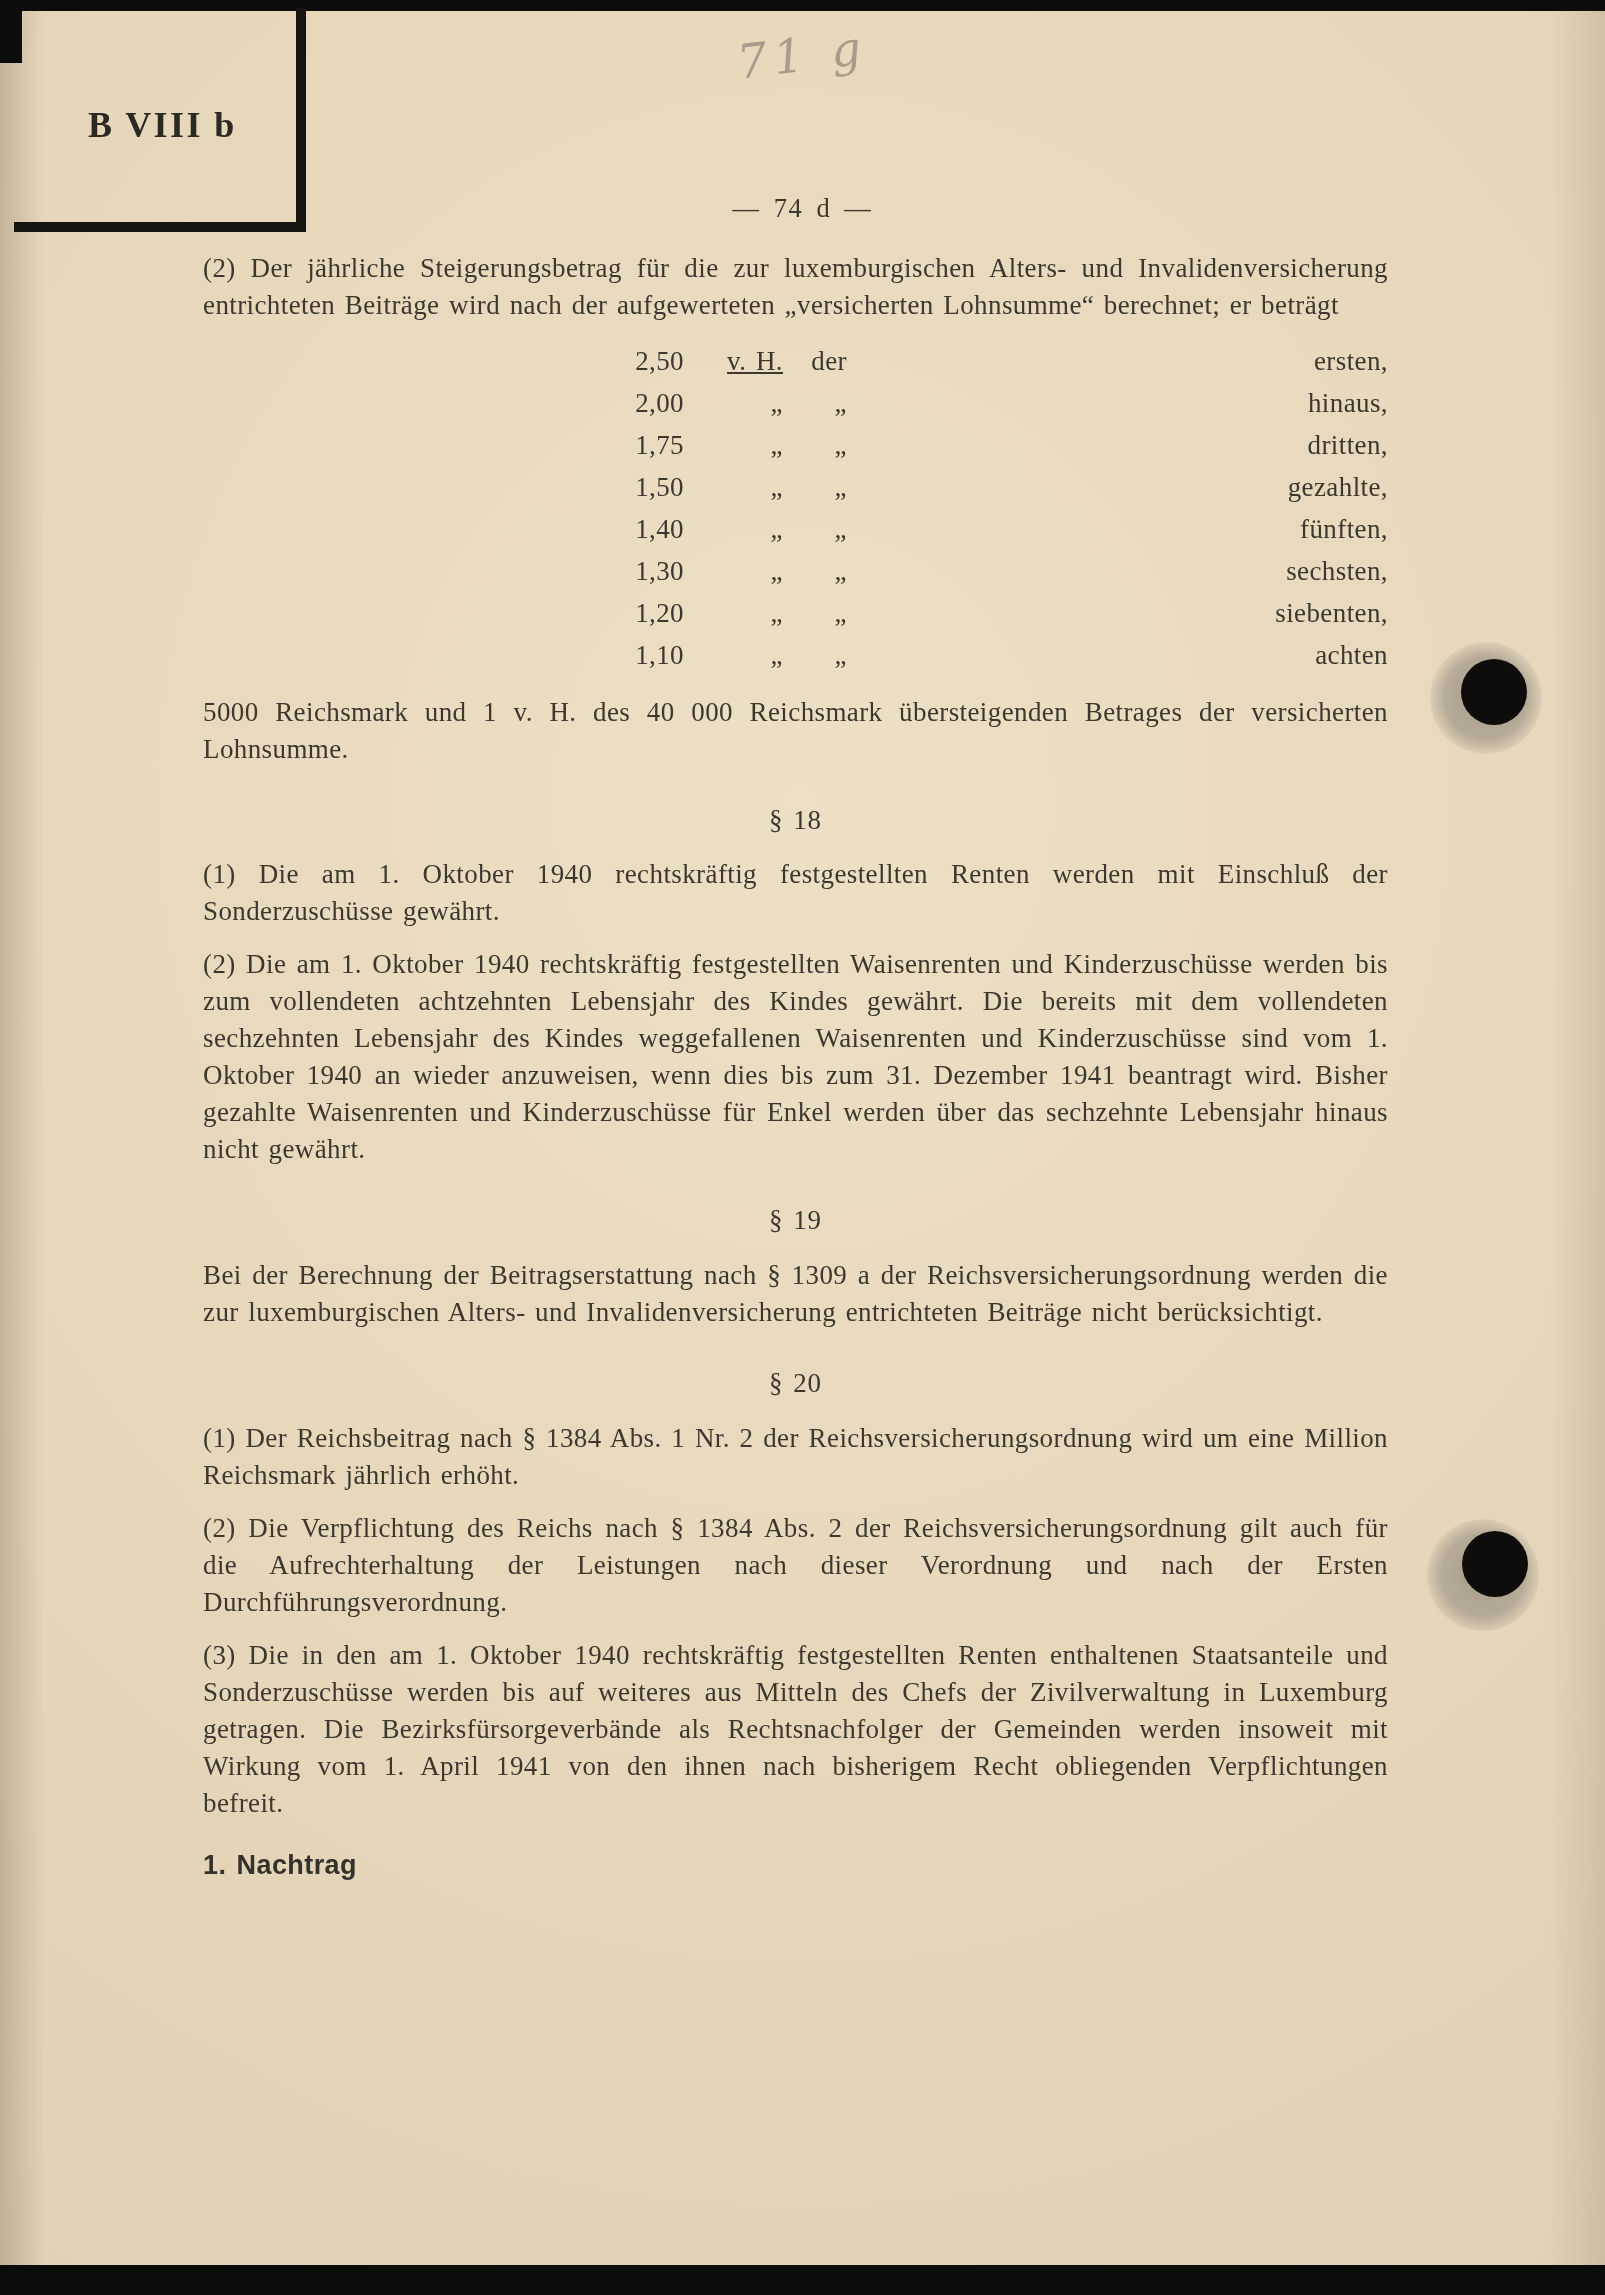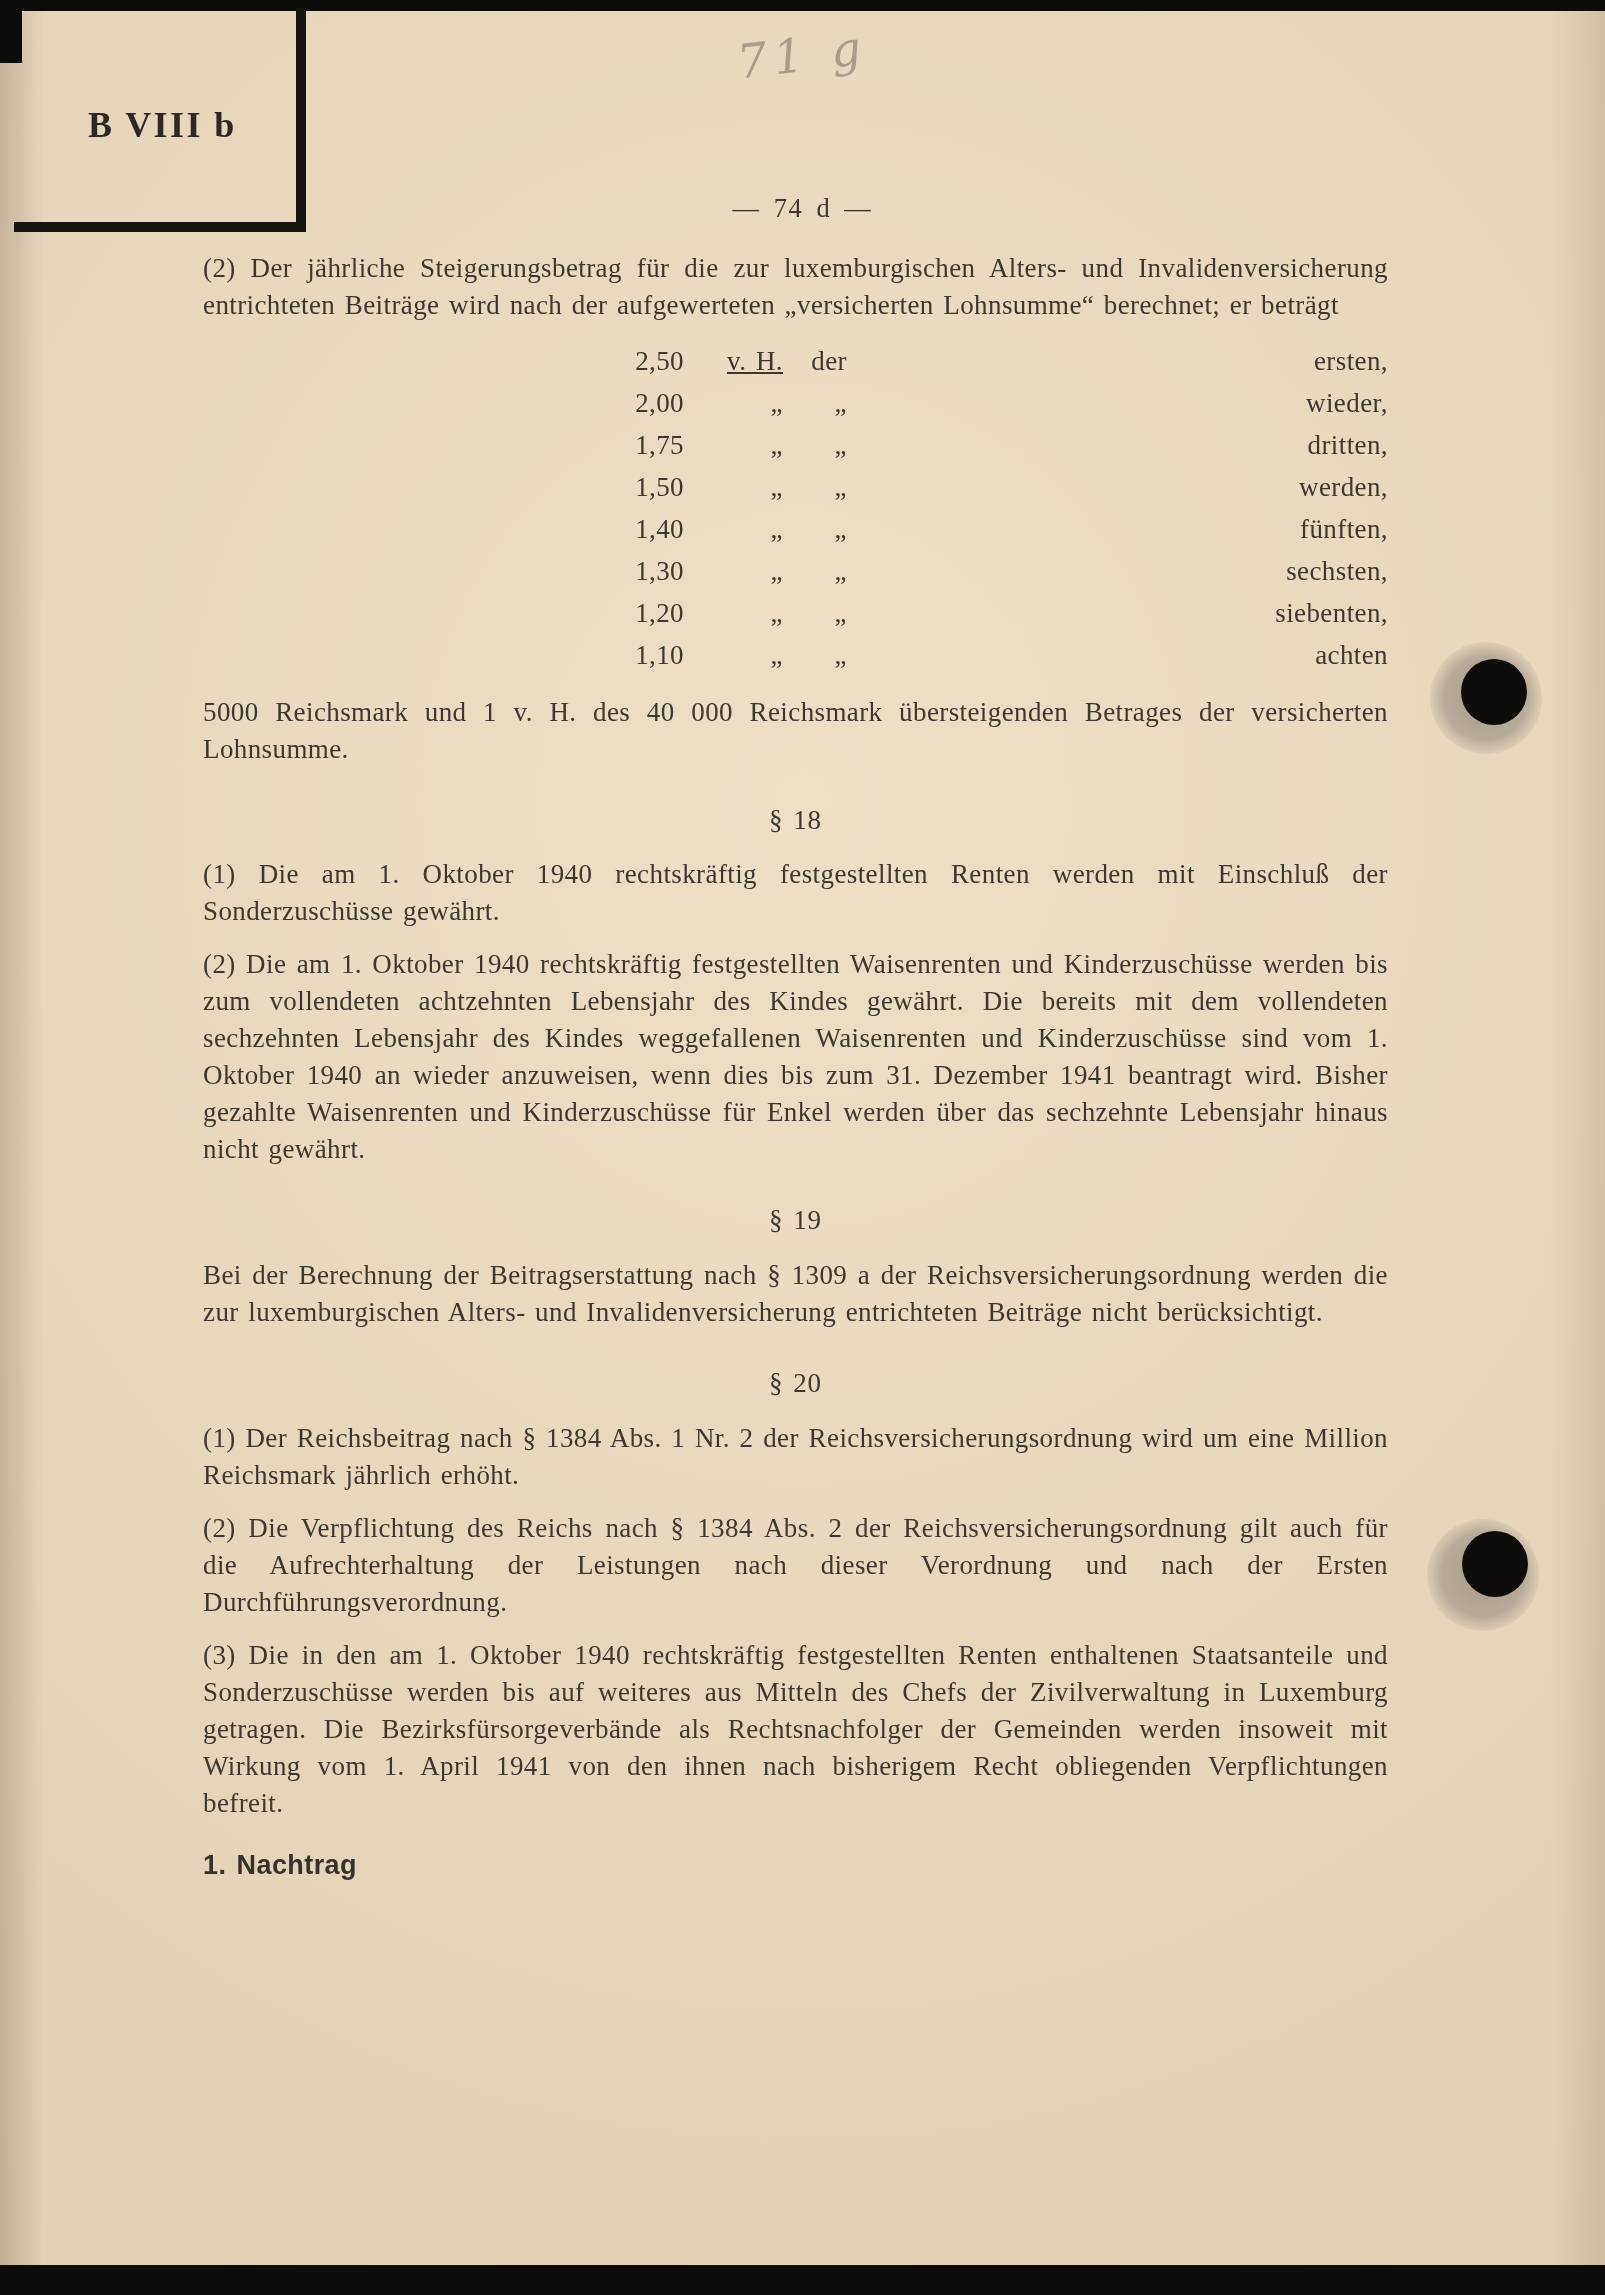--- a/index.html
+++ b/index.html
@@ -99,33 +99,33 @@
         <div class="rate-row">
           <span class="cell cell-rate">2,50</span>
           <span class="cell cell-unit">v. H.</span>
           <span class="cell cell-article">der</span>
           <span class="cell cell-ordinal">ersten,</span>
         </div>
         <div class="rate-row">
           <span class="cell cell-rate">2,00</span>
           <span class="cell cell-unit">„</span>
           <span class="cell cell-article">„</span>
-          <span class="cell cell-ordinal">wieder,</span>
+          <span class="cell cell-ordinal">hinaus,</span>
         </div>
         <div class="rate-row">
           <span class="cell cell-rate">1,75</span>
           <span class="cell cell-unit">„</span>
           <span class="cell cell-article">„</span>
           <span class="cell cell-ordinal">dritten,</span>
         </div>
         <div class="rate-row">
           <span class="cell cell-rate">1,50</span>
           <span class="cell cell-unit">„</span>
           <span class="cell cell-article">„</span>
-          <span class="cell cell-ordinal">werden,</span>
+          <span class="cell cell-ordinal">gezahlte,</span>
         </div>
         <div class="rate-row">
           <span class="cell cell-rate">1,40</span>
           <span class="cell cell-unit">„</span>
           <span class="cell cell-article">„</span>
           <span class="cell cell-ordinal">fünften,</span>
         </div>
         <div class="rate-row">
           <span class="cell cell-rate">1,30</span>
           <span class="cell cell-unit">„</span>

